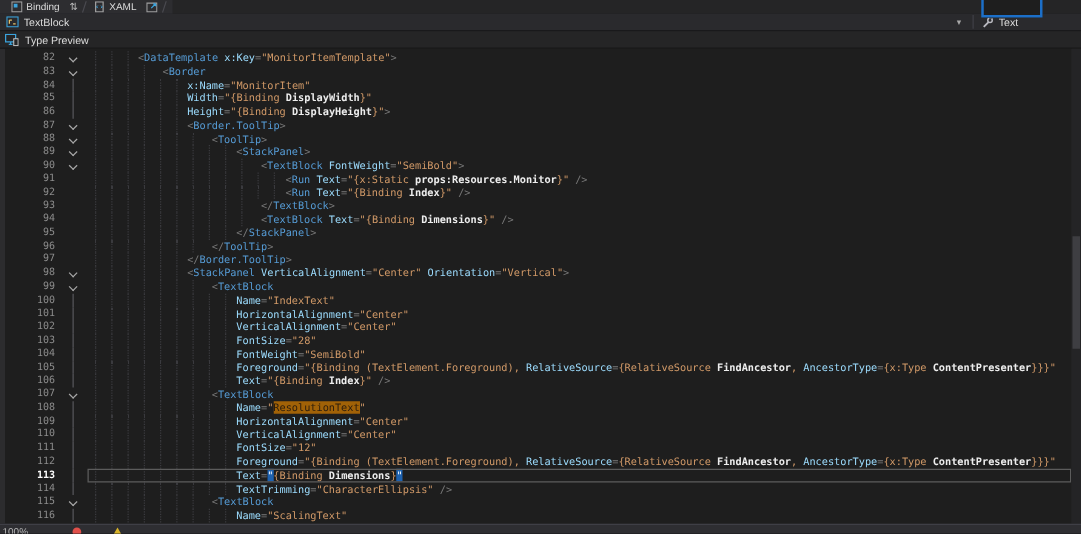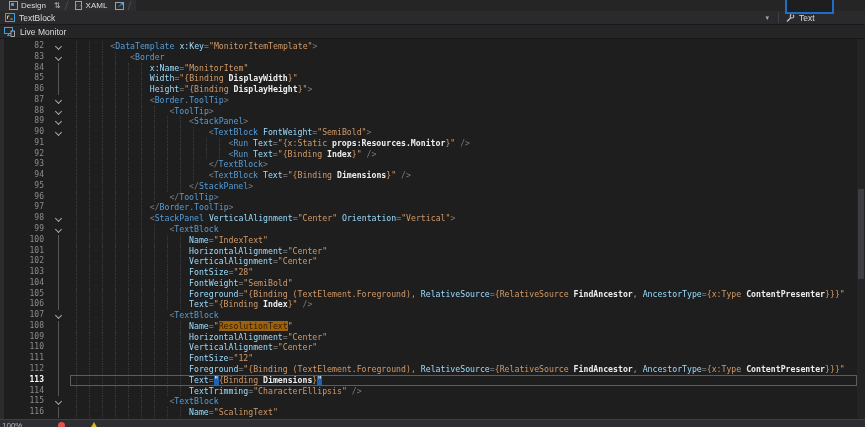--- a/index.html
+++ b/index.html
@@ -61,21 +61,21 @@
 
   <div class="tabstrip">
     <div class="tabgroup">
       <div class="tab">
         <span>
           <svg width="9" height="9" viewBox="0 0 9 9">
               <rect x="0.5" y="0.5" width="8" height="8" fill="none" stroke="#9E9E9E"></rect>
               <rect x="2" y="2" width="3" height="3" fill="#3BA3DC"></rect>
             </svg>
         </span>
-        <span>Design</span>
+        <span>Binding</span>
       </div>
       <span class="swap">⇅</span>
       <div class="slant"></div>
       <div class="tab">
         <span>
           <svg width="9" height="9" viewBox="0 0 9 9">
               <rect x="1.5" y="0.5" width="6" height="8" fill="none" stroke="#9E9E9E"></rect>
               <path d="M3.2 3.5 L2.2 4.5 L3.2 5.5 M5.8 3.5 L6.8 4.5 L5.8 5.5" stroke="#3BA3DC" fill="none" stroke-width="0.8"></path>
             </svg>
         </span>
@@ -119,21 +119,21 @@
 
   <div class="livebar">
     <span>
       <svg width="11" height="10" viewBox="0 0 11 10">
           <rect x="0.5" y="0.5" width="8" height="6" fill="none" stroke="#3BA3DC"></rect>
           <path d="M3 8.5 L6 8.5" stroke="#3BA3DC" stroke-width="1"></path>
           <path d="M4.5 6.5 L4.5 8.5" stroke="#3BA3DC" stroke-width="1"></path>
           <rect x="7" y="4" width="3.5" height="5.5" fill="#252526" stroke="#C8C8C8" stroke-width="0.8"></rect>
         </svg>
     </span>
-    <span class="nav-label">Live Monitor</span>
+    <span class="nav-label">Type Preview</span>
   </div>
 
   <div class="editor">
     <div class="lmargin"></div>
     <div id="code-lines">
         <div class="cl"><span class="ln">82</span><span class="fm"><span class="chev"></span></span><span class="code"><span class="g" style="left: 5px;"></span><span class="g" style="left: 18px;"></span><span class="g" style="left: 31px;"></span><span class="txt" style="padding-left: 39.36px;"><span class="tk-d">&lt;</span><span class="tk-t">DataTemplate</span><span class="tk-a"> x:Key</span><span class="tk-d">=</span><span class="tk-s">"MonitorItemTemplate"</span><span class="tk-d">&gt;</span></span></span></div>
         <div class="cl"><span class="ln">83</span><span class="fm"><span class="chev"></span></span><span class="code"><span class="g" style="left: 5px;"></span><span class="g" style="left: 18px;"></span><span class="g" style="left: 31px;"></span><span class="g" style="left: 44px;"></span><span class="txt" style="padding-left: 59.04px;"><span class="tk-d">&lt;</span><span class="tk-t">Border</span></span></span></div>
         <div class="cl"><span class="ln">84</span><span class="fm"><span class="fline"></span></span><span class="code"><span class="g" style="left: 5px;"></span><span class="g" style="left: 18px;"></span><span class="g" style="left: 31px;"></span><span class="g" style="left: 44px;"></span><span class="g" style="left: 57px;"></span><span class="g" style="left: 70px;"></span><span class="txt" style="padding-left: 78.72px;"><span class="tk-a">x:Name</span><span class="tk-d">=</span><span class="tk-s">"MonitorItem"</span></span></span></div>
         <div class="cl"><span class="ln">85</span><span class="fm"><span class="fline"></span></span><span class="code"><span class="g" style="left: 5px;"></span><span class="g" style="left: 18px;"></span><span class="g" style="left: 31px;"></span><span class="g" style="left: 44px;"></span><span class="g" style="left: 57px;"></span><span class="g" style="left: 70px;"></span><span class="txt" style="padding-left: 78.72px;"><span class="tk-a">Width</span><span class="tk-d">=</span><span class="tk-s">"{Binding </span><span class="tk-w">DisplayWidth</span><span class="tk-s">}"</span></span></span></div>
         <div class="cl"><span class="ln">86</span><span class="fm"><span class="fline"></span></span><span class="code"><span class="g" style="left: 5px;"></span><span class="g" style="left: 18px;"></span><span class="g" style="left: 31px;"></span><span class="g" style="left: 44px;"></span><span class="g" style="left: 57px;"></span><span class="g" style="left: 70px;"></span><span class="txt" style="padding-left: 78.72px;"><span class="tk-a">Height</span><span class="tk-d">=</span><span class="tk-s">"{Binding </span><span class="tk-w">DisplayHeight</span><span class="tk-s">}"</span><span class="tk-d">&gt;</span></span></span></div>

